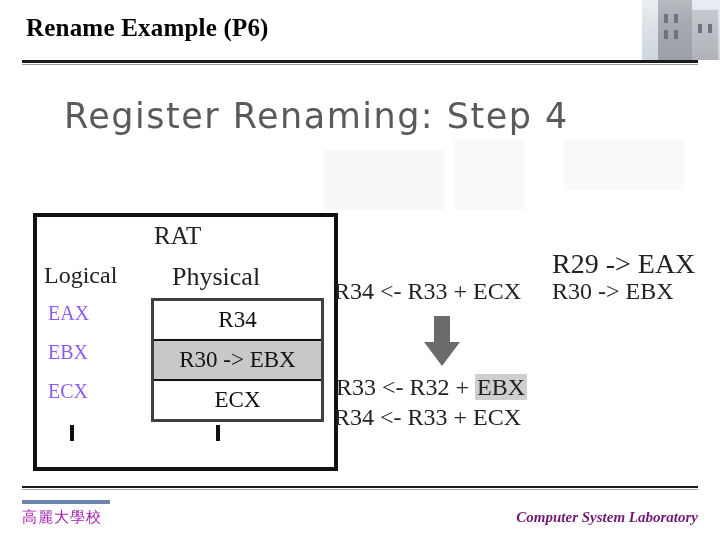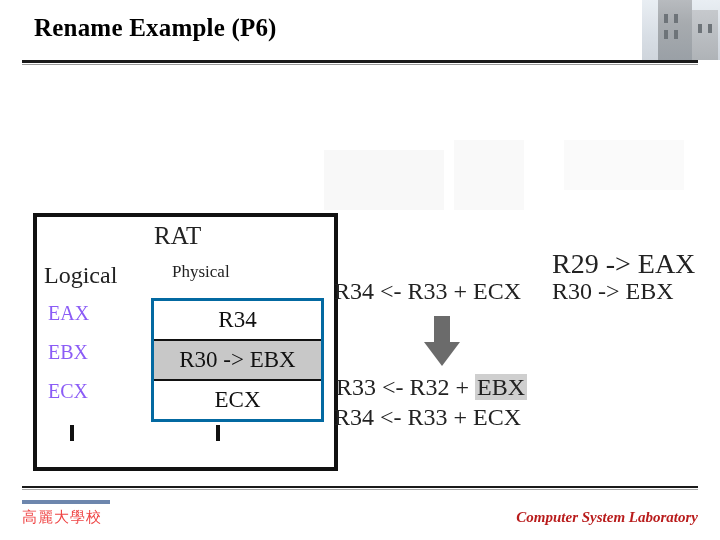--- a/index.html
+++ b/index.html
@@ -18,21 +18,20 @@
   
   .slide-title {
     position: absolute;
     left: 26px;
     top: 14px;
     font-family: "Liberation Serif", serif;
     font-weight: bold;
     font-size: 25px;
     color: #000000;
     letter-spacing: 0.2px;
-    margin-left: 8px;
   }
   .header-rule {
     position: absolute;
     left: 22px;
     top: 60px;
     width: 676px;
     height: 3px;
     background: #1a1a1a;
   }
   .header-rule-thin {
@@ -128,30 +127,30 @@
     position: absolute;
     left: 20px;
     top: 182px;
     font-size: 24px;
     color: #222;
   }
   .col-physical {
     position: absolute;
     left: 148px;
     top: 182px;
-    font-size: 17px;
+    font-size: 26px;
     color: #222;
   }
 
   .phys-stack {
     position: absolute;
     left: 127px;
     top: 218px;
     width: 167px;
-    border: 3px solid #0369a1;
+    border: 3px solid #404040;
   }
   .phys-cell {
     height: 38px;
     line-height: 38px;
     text-align: center;
     font-size: 23px;
     color: #111;
     background: #ffffff;
     border-bottom: 2px solid #111111;
   }
@@ -261,40 +260,40 @@
     width: 676px;
     height: 1px;
     background: #a8a8a8;
   }
   .footer-left {
     position: absolute;
     left: 22px;
     top: 508px;
     font-family: "DejaVu Sans", sans-serif;
     font-size: 15px;
-    color: #ef4444;
+    color: #a21caf;
     letter-spacing: 1px;
   }
   .footer-logo-bar {
     position: absolute;
     left: 22px;
     top: 500px;
     width: 88px;
     height: 4px;
     background: #6d86ad;
   }
   .footer-right {
     position: absolute;
     right: 22px;
     top: 509px;
     font-family: "Liberation Serif", serif;
     font-style: italic;
     font-weight: bold;
     font-size: 15px;
-    color: #b91c1c;
+    color: #701a75;
   }
 </style>
 </head>
 <body>
 
 <div class="header-photo">
   <div class="sky"></div>
   <div class="tower"></div>
   <div class="tower2"></div>
   <div class="win" style="left:22px;top:14px;"></div>
@@ -308,20 +307,21 @@
 <div class="slide-title">Rename Example (P6)</div>
 <div class="header-rule"></div>
 <div class="header-rule-thin"></div>
 
 <div class="figure">
 
   <div class="smudge" style="left:300px;top:70px;width:120px;height:60px;opacity:0.55;"></div>
   <div class="smudge" style="left:430px;top:60px;width:70px;height:70px;opacity:0.45;"></div>
   <div class="smudge" style="left:540px;top:60px;width:120px;height:50px;opacity:0.4;"></div>
 
+  <div class="fig-title">Register Renaming:  Step 4</div>
 
   <div class="rat-box"></div>
   <div class="rat-label">RAT</div>
   <div class="col-logical">Logical</div>
   <div class="col-physical">Physical</div>
 
   <div class="logical-name ln0">EAX</div>
   <div class="logical-name ln1">EBX</div>
   <div class="logical-name ln2">ECX</div>
 

